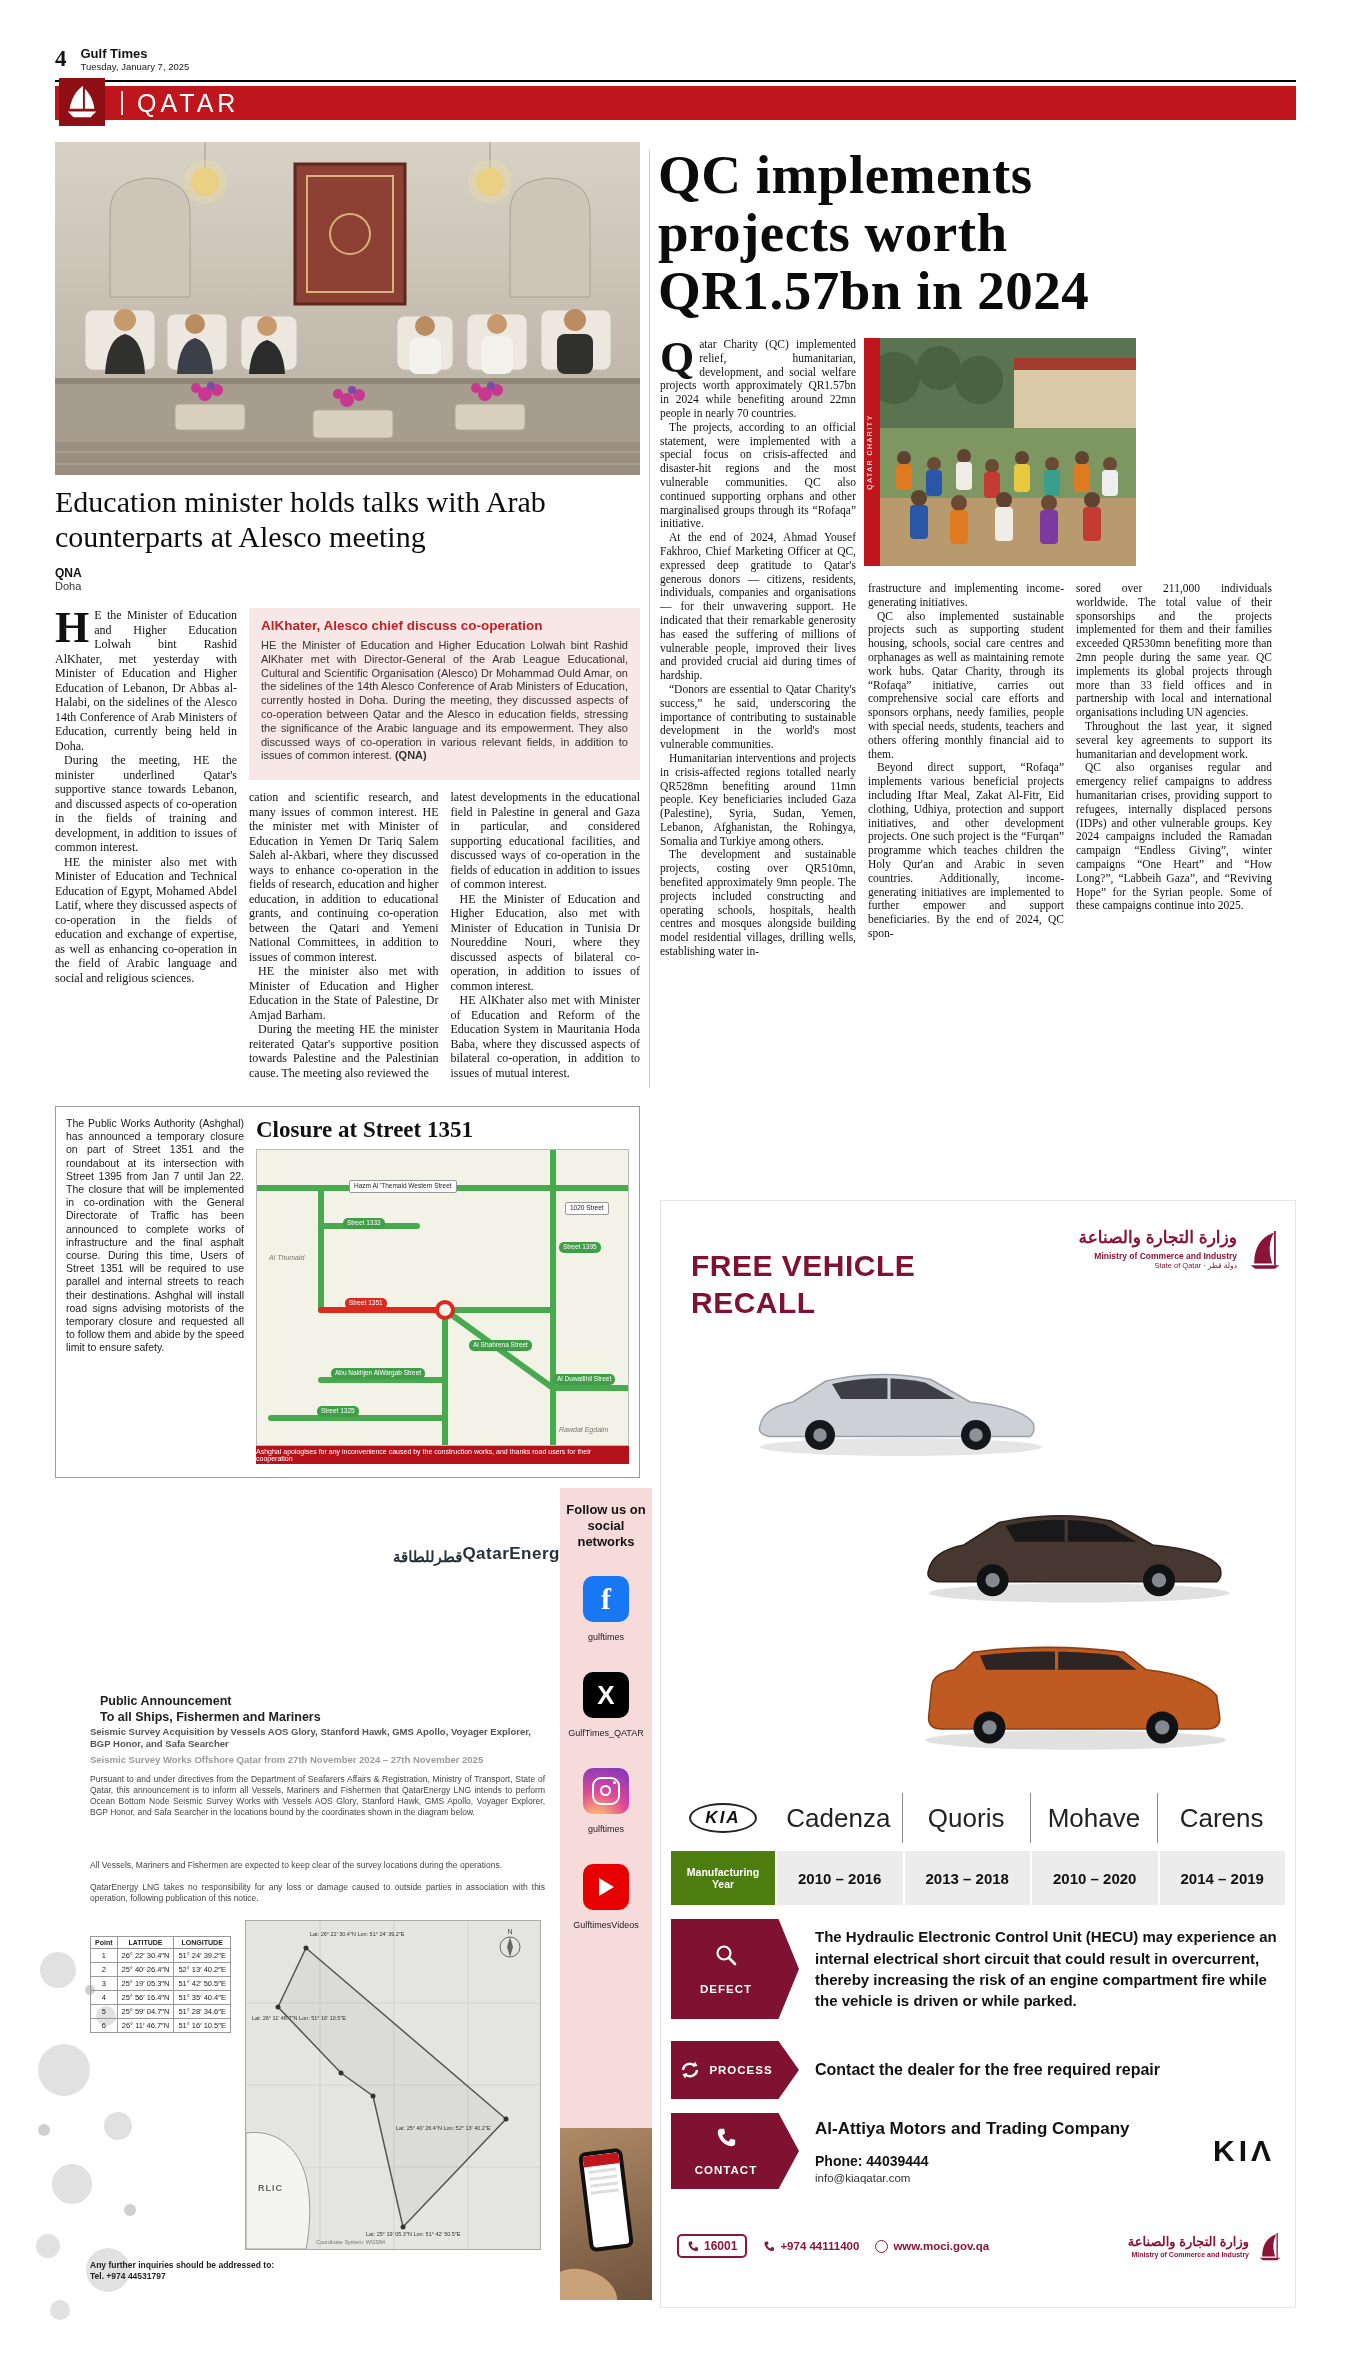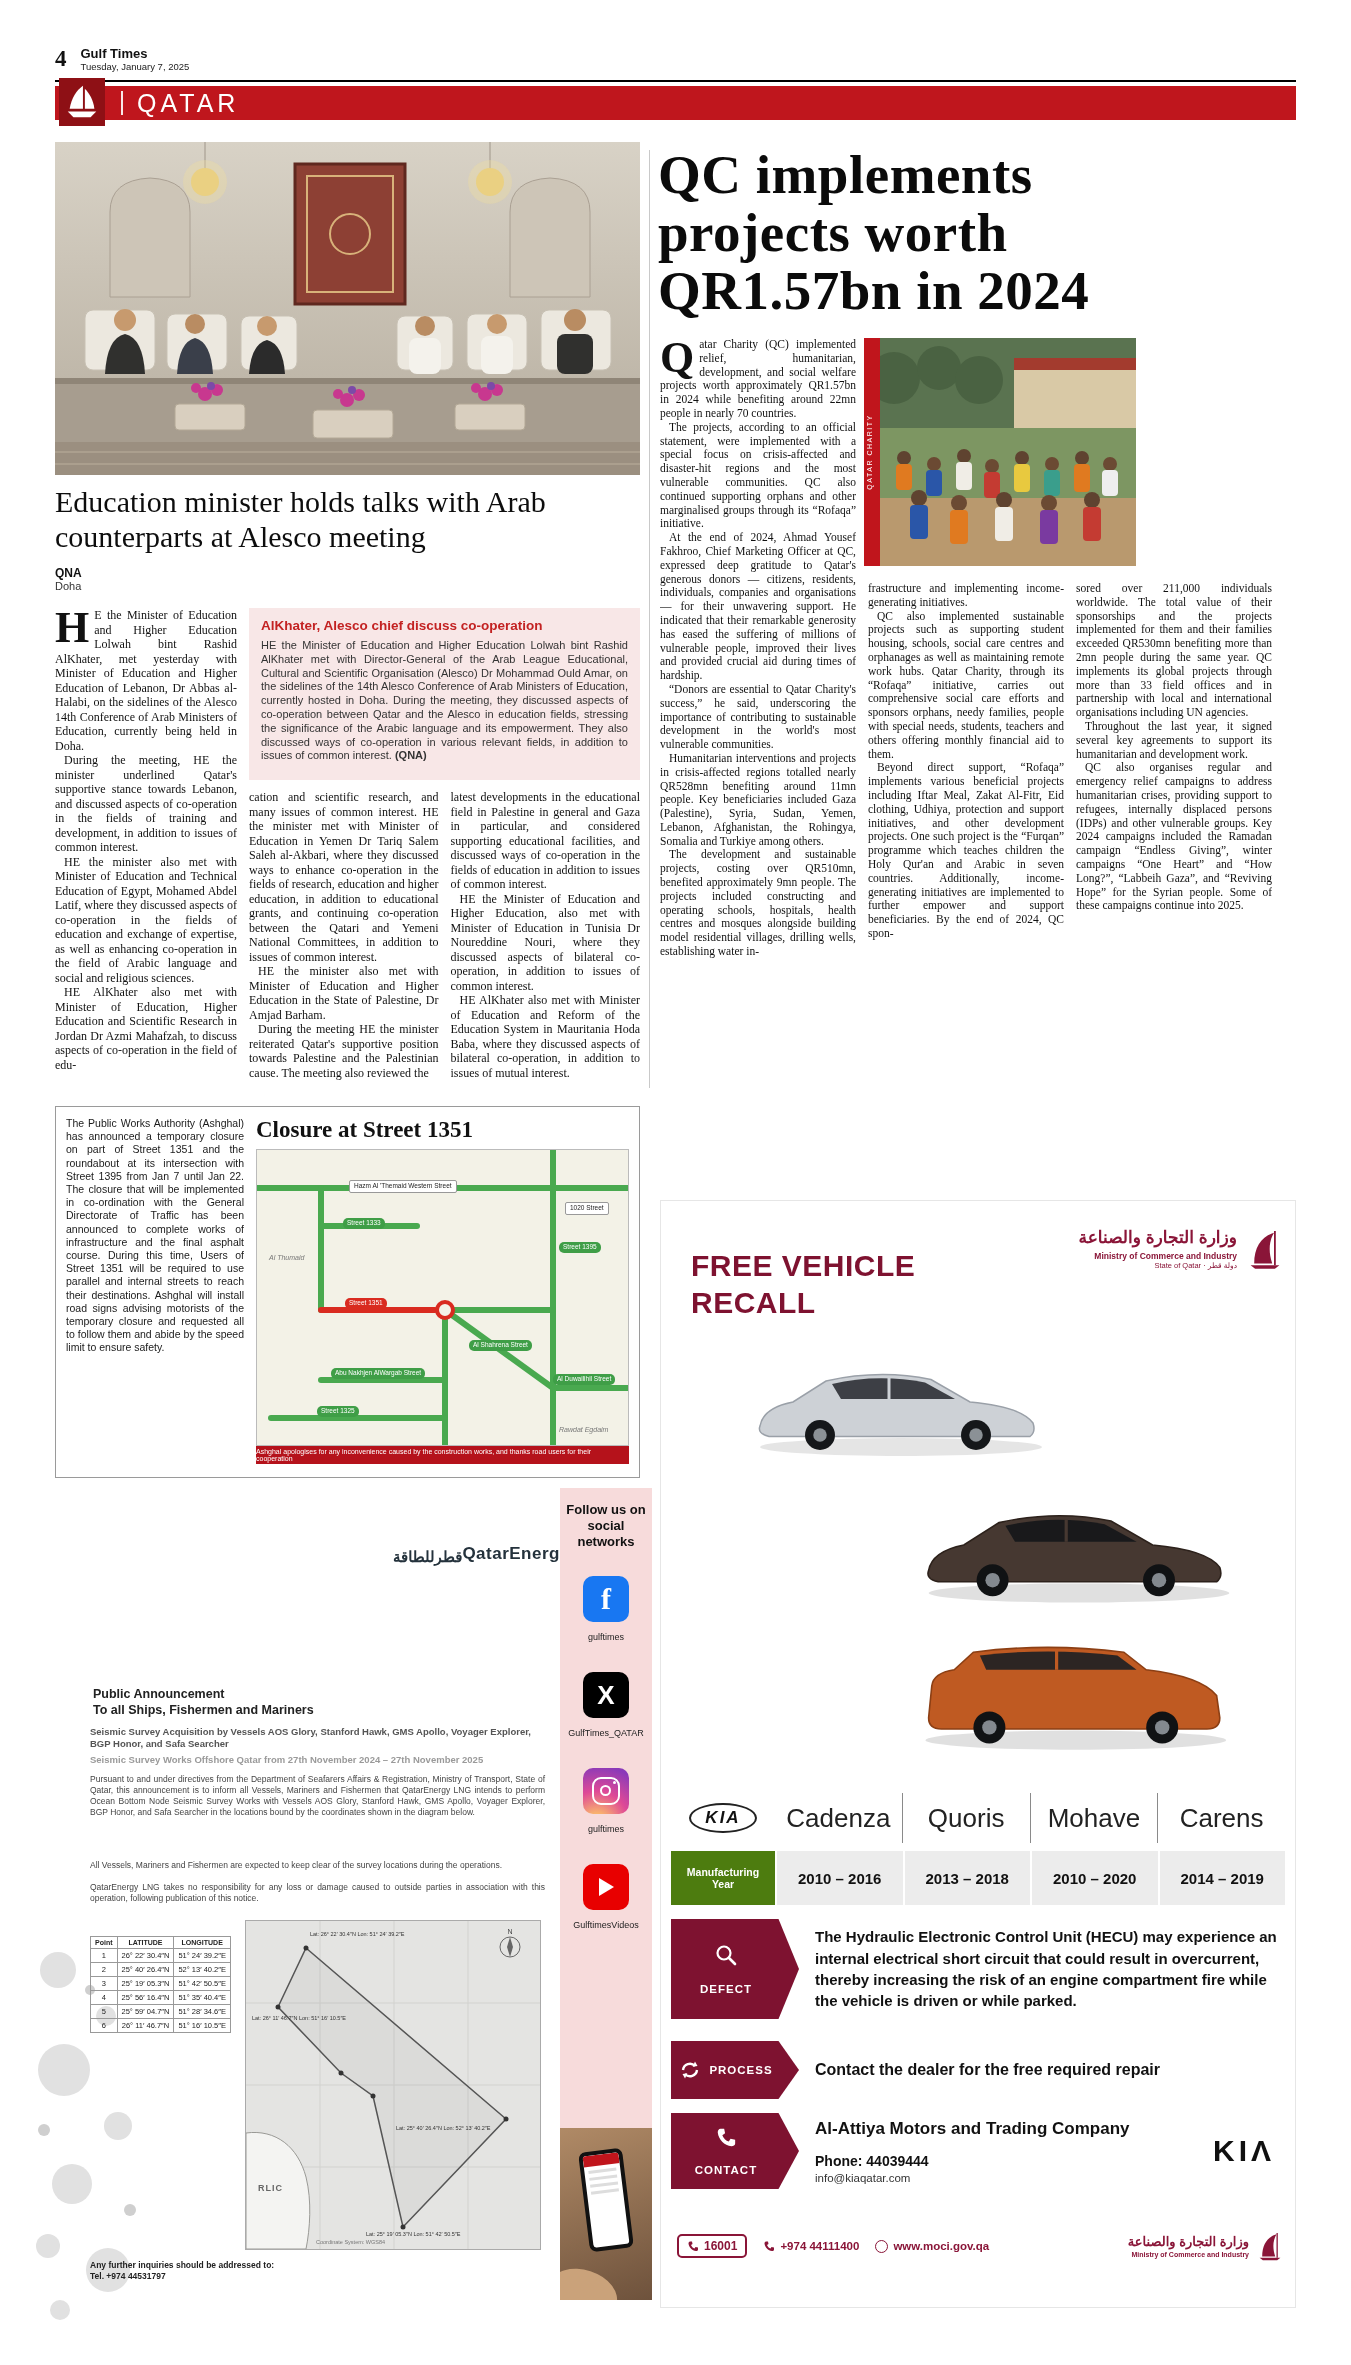--- a/index.html
+++ b/index.html
@@ -60,21 +60,21 @@
   .pill.w{background:#fff;color:#222;border:1px solid #999;border-radius:2px}
   .maplbl{position:absolute;font-family:"Liberation Sans",sans-serif;font-size:7px;color:#777;font-style:italic;white-space:nowrap}
 
   
   .qe{left:55px;top:1488px;width:497px;height:812px;font-family:"Liberation Sans",sans-serif}
   .qe .logo{position:absolute;left:338px;top:56px;width:152px;display:flex;color:#24323c}
   .qe .logo .ar{font-weight:bold;font-size:15px;margin-top:4px}
   .qe .logo .en{font-weight:bold;font-size:17px;letter-spacing:.5px}
   .qe .logo .rule{width:96px;height:1px;background:#24323c;margin:3px 0}
   .qe .logo .lng{font-size:11px;letter-spacing:8px;padding-left:8px}
-  .qe h4{position:absolute;left:35px;margin:3px;font-size:12.5px;color:#222}
+  .qe h4{position:absolute;left:35px;margin:10px;font-size:12.5px;color:#222}
   .qe .subj1{position:absolute;left:35px;top:238px;width:455px;font-weight:bold;font-size:9.5px;color:#555;line-height:12px}
   .qe .subj2{position:absolute;left:35px;top:266px;width:455px;font-weight:bold;font-size:9.5px;color:#9a9a9a}
   .qe .para{position:absolute;left:35px;width:455px;font-size:8.5px;line-height:11px;color:#444;text-align:justify}
   .coords{position:absolute;left:35px;top:448px;border-collapse:collapse;font-size:7.5px;color:#222}
   .coords th,.coords td{border:1px solid #999;padding:2px 4px;text-align:center;white-space:nowrap}
   .coords th{font-size:7px}
   .seamap{position:absolute;left:190px;top:432px;width:296px;height:330px;border:1px solid #aaa}
   .sealbl{position:absolute;font-size:5.5px;color:#333;white-space:nowrap}
   .rlic{position:absolute;font-weight:bold;font-size:9px;color:#666;letter-spacing:1px}
   .seanote{position:absolute;font-size:5.5px;color:#777}
@@ -242,21 +242,20 @@
   <div class="abs edu-by">
     <div class="byl-a">QNA</div>
     <div class="byl-c">Doha</div>
   </div>
 
   <div class="abs edu-body">
     <div class="ecol news">
       <p class="dropcap">HE the Minister of Education and Higher Education Lolwah bint Rashid AlKhater, met yesterday with Minister of Education and Higher Education of Lebanon, Dr Abbas al-Halabi, on the sidelines of the Alesco 14th Conference of Arab Ministers of Education, currently being held in Doha.</p>
       <p>During the meeting, HE the minister underlined Qatar's supportive stance towards Lebanon, and discussed aspects of co-operation in the fields of training and development, in addition to issues of common interest.</p>
       <p>HE the minister also met with Minister of Education and Technical Education of Egypt, Mohamed Abdel Latif, where they discussed aspects of co-operation in the fields of education and exchange of expertise, as well as enhancing co-operation in the field of Arabic language and social and religious sciences.</p>
-      <p>HE AlKhater also met with Minister of Education, Higher Education and Scientific Research in Jordan Dr Azmi Mahafzah, to discuss aspects of co-operation in the field of edu-</p>
     </div>
     <div class="eright">
       <div class="albox">
         <h3>AlKhater, Alesco chief discuss co-operation</h3>
         <div class="bx"><span>HE the Minister of Education and Higher Education Lolwah bint Rashid AlKhater met with Director-General of the Arab League Educational, Cultural and Scientific Organisation (Alesco) Dr Mohammad Ould Amar, on the sidelines of the 14th Alesco Conference of Arab Ministers of Education, currently hosted in Doha. During the meeting, they discussed aspects of co-operation between Qatar and the Alesco in education fields, stressing the significance of the Arabic language and its empowerment. They also discussed ways of co-operation in various relevant fields, in addition to issues of common interest.</span> <b>(QNA)</b></div>
       </div>
       <div class="tworow">
         <div class="ecol2 news">
           <p>cation and scientific research, and many issues of common interest. HE the minister met with Minister of Education in Yemen Dr Tariq Salem Saleh al-Akbari, where they discussed ways to enhance co-operation in the fields of research, education and higher education, in addition to educational grants, and continuing co-operation between the Qatari and Yemeni National Committees, in addition to issues of common interest.</p>
           <p>HE the minister also met with Minister of Education and Higher Education in the State of Palestine, Dr Amjad Barham.</p>

